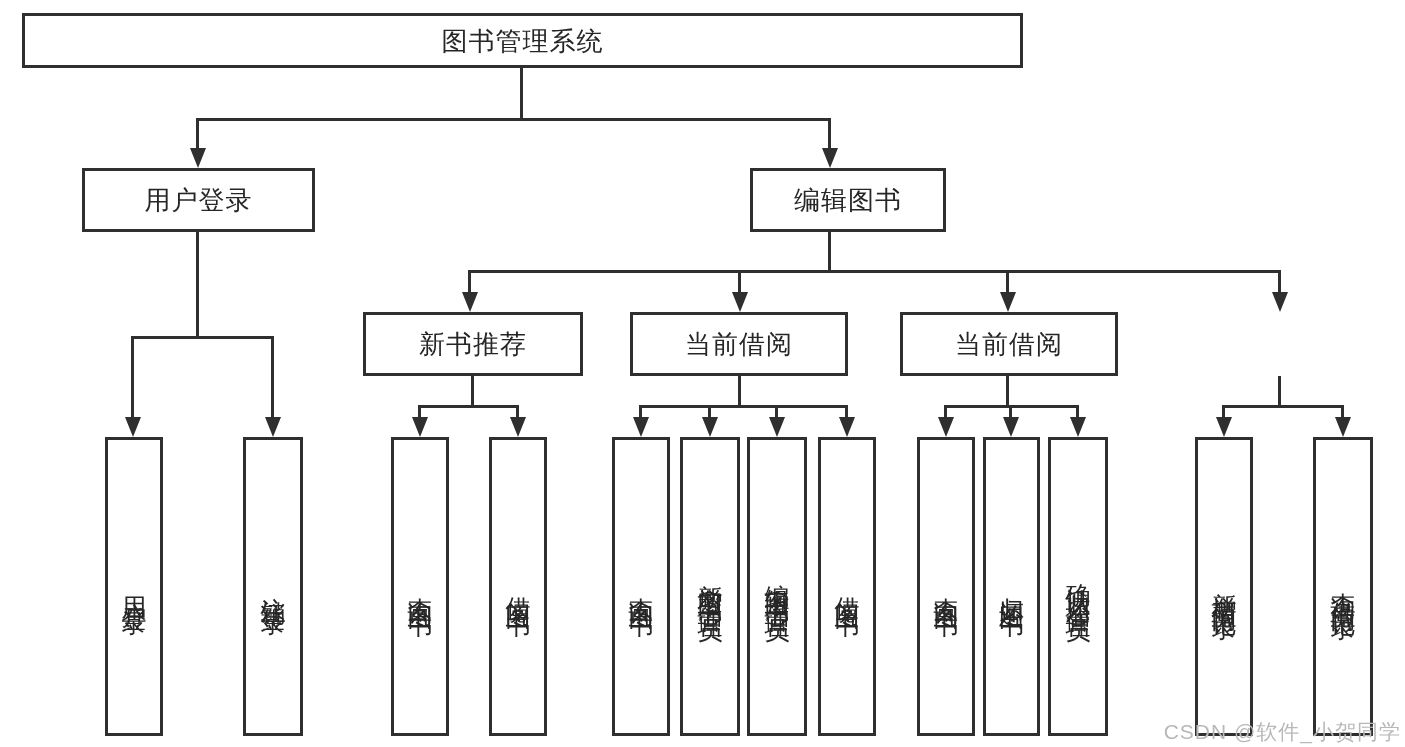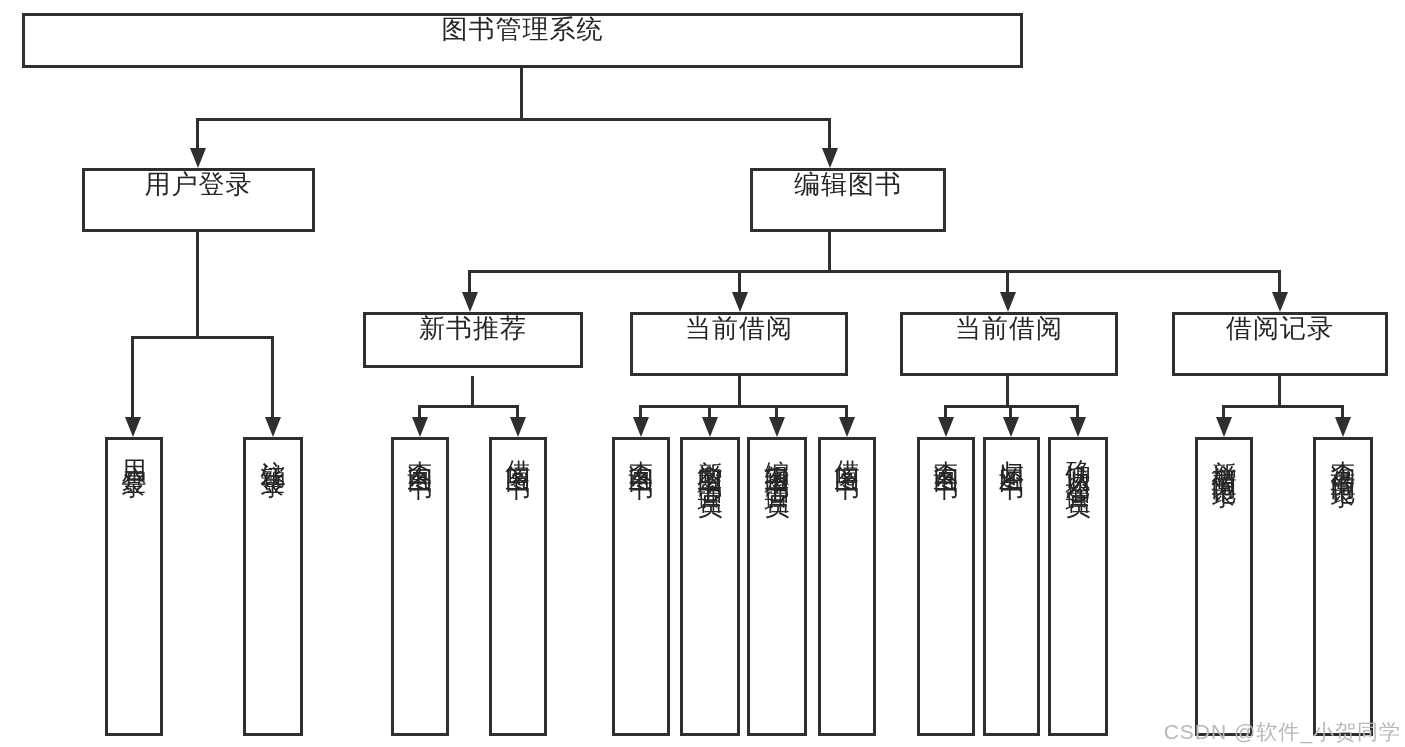--- a/index.html
+++ b/index.html
@@ -10,21 +10,21 @@
   }
   html,body{margin:0;padding:0;background:#fff;}
   .canvas{
     position:relative;width:1405px;height:747px;
     background:var(--background);overflow:hidden;
     font-family:"Liberation Sans","DejaVu Sans",sans-serif;
   }
   .box{
     position:absolute;box-sizing:border-box;background:#fff;
     border:3px solid var(--line);
-    display:flex;align-items:flex-start;justify-content:center;
+    display:flex;align-items:center;justify-content:center;
   }
   .lbl{
     font-size:26px;color:var(--text);letter-spacing:1px;
     white-space:nowrap;line-height:1;
   }
   .vbox .lbl{
     writing-mode:vertical-rl;text-orientation:mixed;
     font-size:25px;letter-spacing:5px;line-height:1;
   }
   .hl,.vl{position:absolute;background:var(--line);}
@@ -52,31 +52,28 @@
     <span class="lbl">图书管理系统</span>
   </div>
 
   <div class="box" style="left:82px;top:168px;width:233px;height:64px">
     <span class="lbl">用户登录</span>
   </div>
   <div class="box" style="left:750px;top:168px;width:196px;height:64px">
     <span class="lbl">编辑图书</span>
   </div>
 
-  <div class="box" style="left:363px;top:312px;width:220px;height:56px">
+  <div class="box" style="left:363px;top:312px;width:220px;height:64px">
     <span class="lbl">新书推荐</span>
   </div>
   <div class="box" style="left:630px;top:312px;width:218px;height:64px">
     <span class="lbl">当前借阅</span>
   </div>
   <div class="box" style="left:900px;top:312px;width:218px;height:64px">
     <span class="lbl">当前借阅</span>
-  </div>
-  <div class="box" style="left:1172px;top:312px;width:216px;height:64px">
-    <span class="lbl">借阅记录</span>
   </div>
 
   <div class="box vbox" style="left:105px;top:437px;width:58px;height:299px">
     <span class="lbl">用户登录</span>
   </div>
   <div class="box vbox" style="left:243px;top:437px;width:60px;height:299px">
     <span class="lbl">注销登录</span>
   </div>
 
   <div class="box vbox" style="left:391px;top:437px;width:58px;height:299px">

